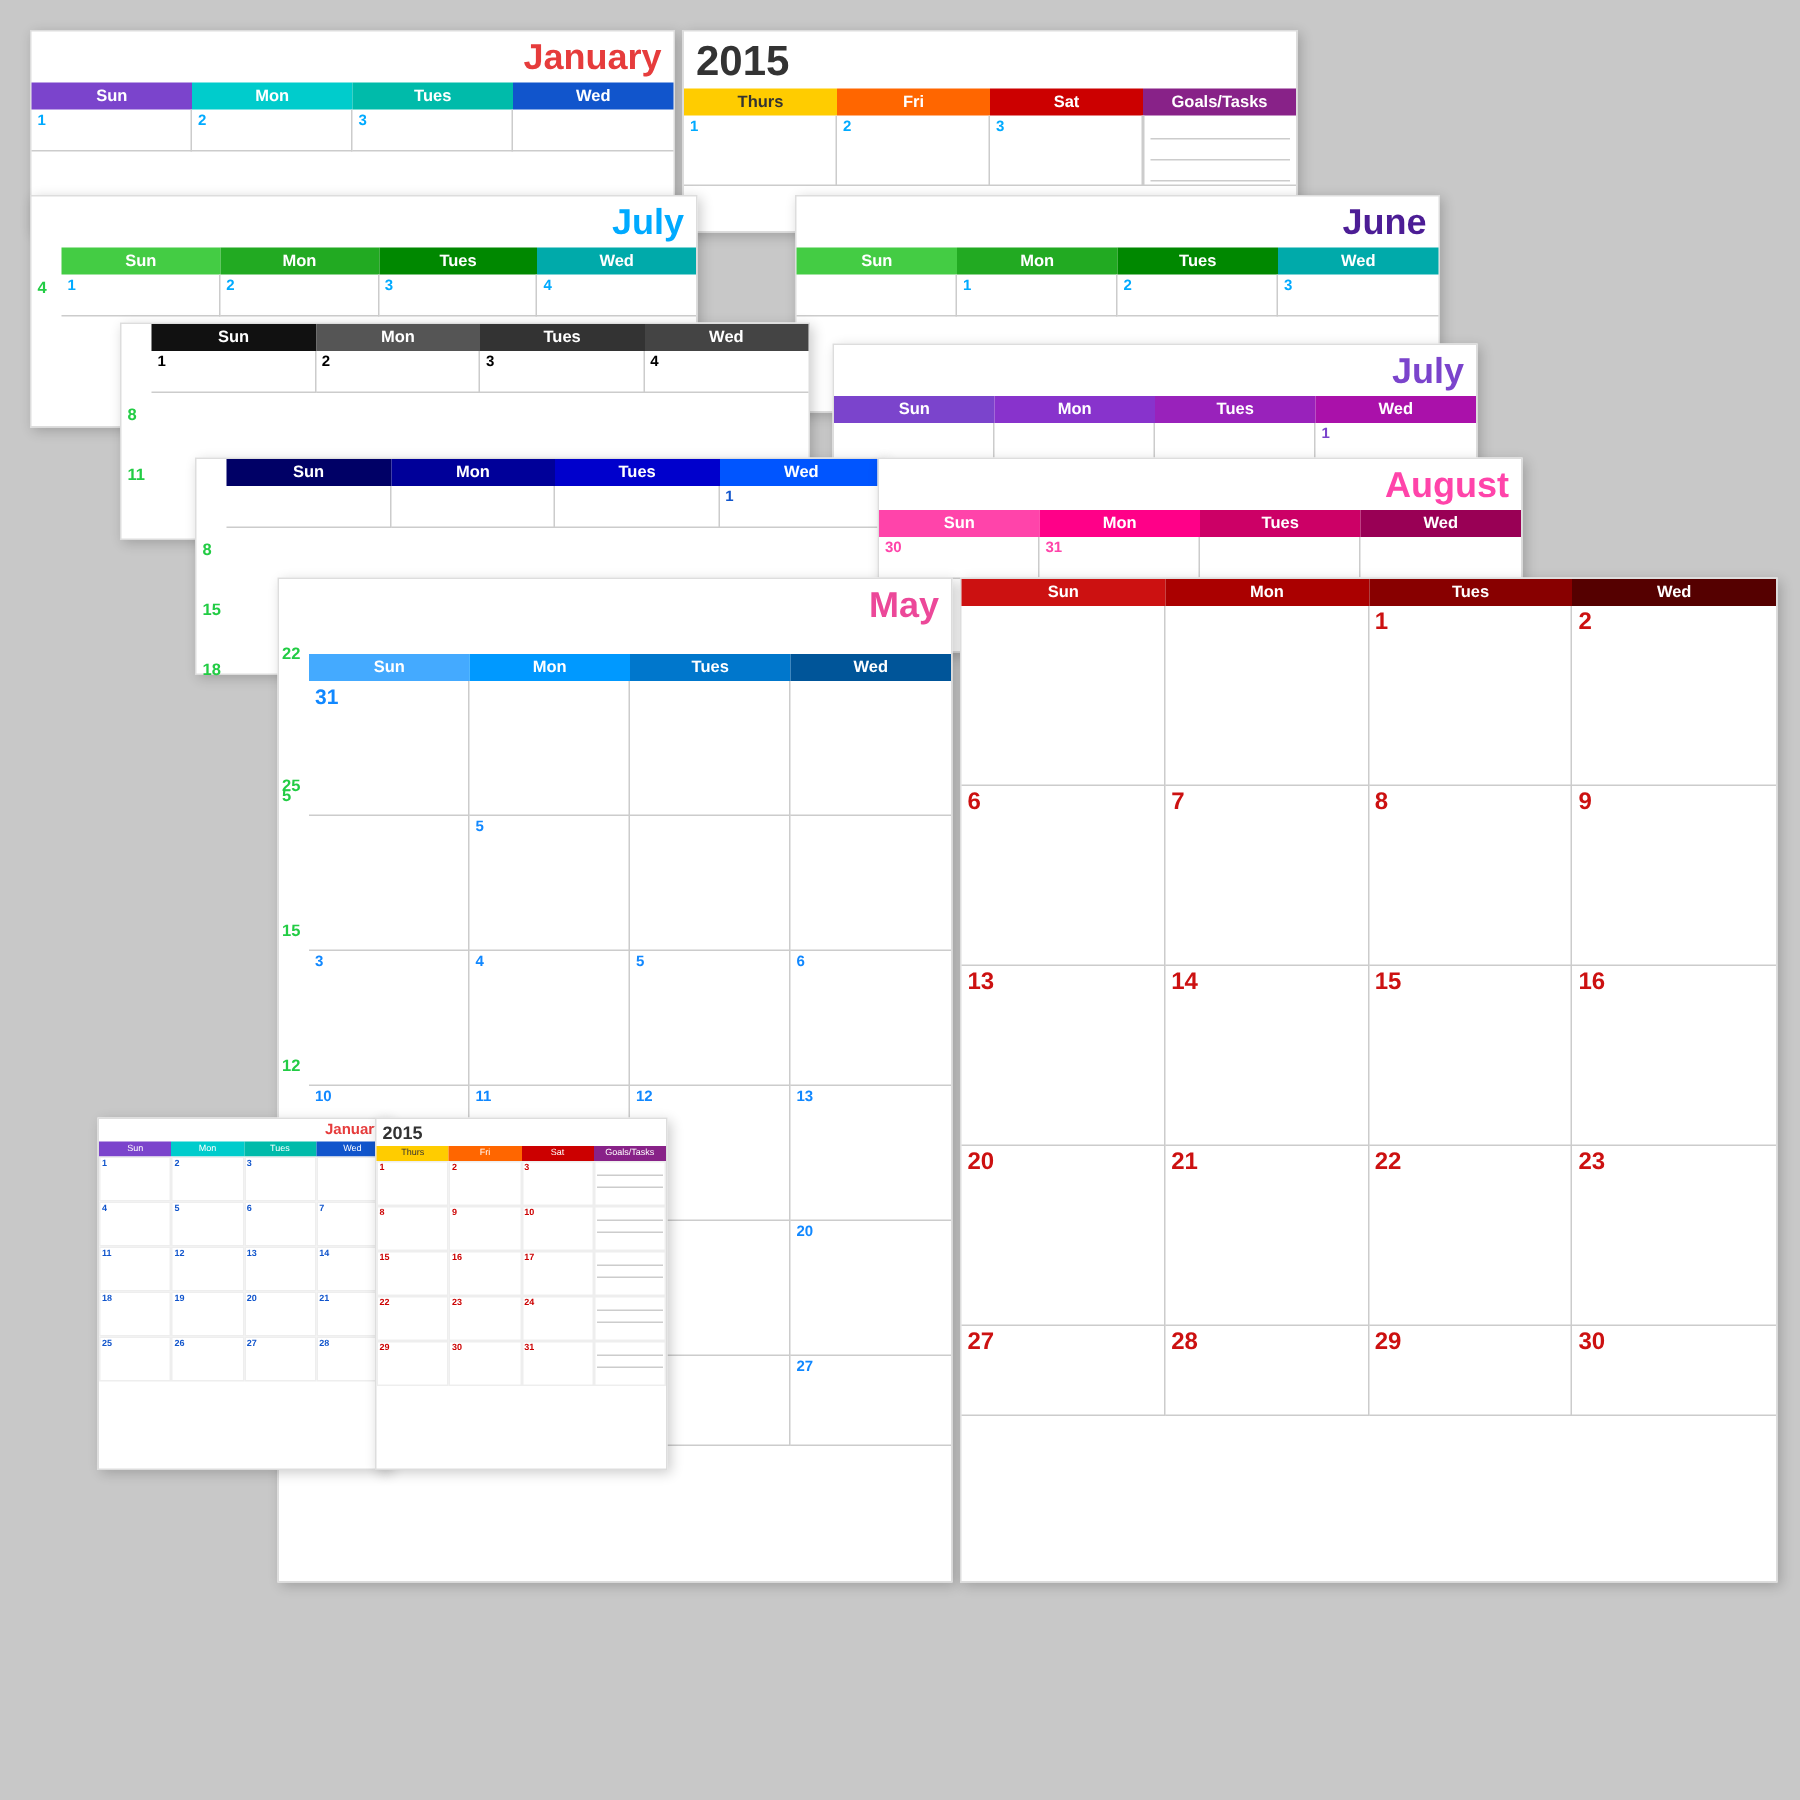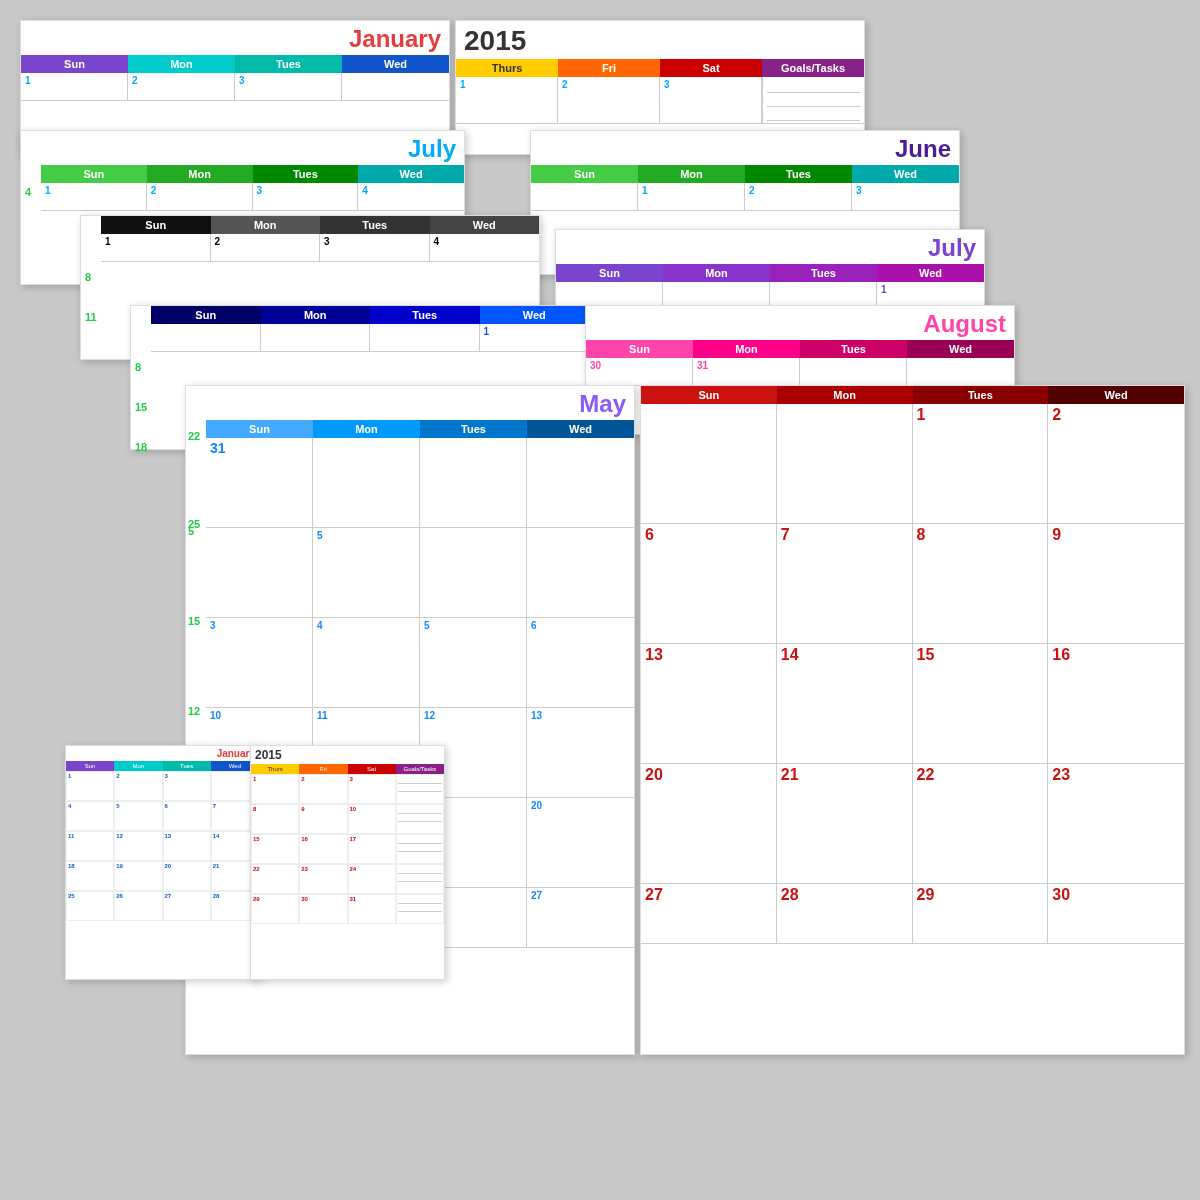--- a/index.html
+++ b/index.html
@@ -247,21 +247,21 @@
 <div class="calendar-page" style="left:185px;top:385px;width:450px;height:670px;">
 
   <div style="position:absolute;left:2px;top:40px;display:flex;flex-direction:column;">
     <div style="height:88px;display:flex;align-items:flex-start;padding-top:4px;">
       <span style="font-size:11px;font-weight:bold;color:#22cc44;">22</span>
     </div>
     <div style="height:88px;display:flex;align-items:flex-start;padding-top:4px;">
       <span style="font-size:11px;font-weight:bold;color:#22cc44;">25</span>
     </div>
   </div>
-  <div class="month-title" style="color:#8b5cf6;font-size:24px;text-align:right;padding:4px 8px 2px;">May</div>
+  <div class="month-title" style="color:#ec4899;font-size:24px;text-align:right;padding:4px 8px 18px;">May</div>
   <div style="display:grid;grid-template-columns:repeat(4,1fr);margin-left:20px;">
     <div class="day-header bg-lightblue">Sun</div>
     <div class="day-header bg-skyblue">Mon</div>
     <div class="day-header bg-cerulean">Tues</div>
     <div class="day-header" style="background:#005599;">Wed</div>
   </div>
 
   <div style="display:grid;grid-template-columns:repeat(4,1fr);margin-left:20px;">
     <div class="cal-cell may-day-num" style="min-height:90px;color:#1188ff;font-weight:bold;border-bottom:1px solid #ccc;">31</div>
     <div class="cal-cell" style="min-height:90px;border-bottom:1px solid #ccc;"></div>

